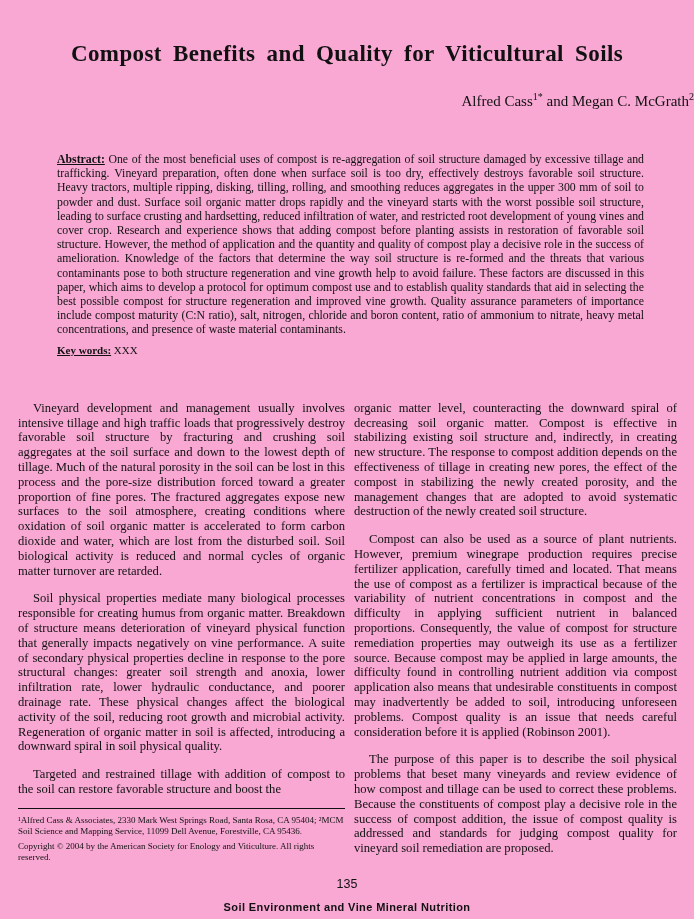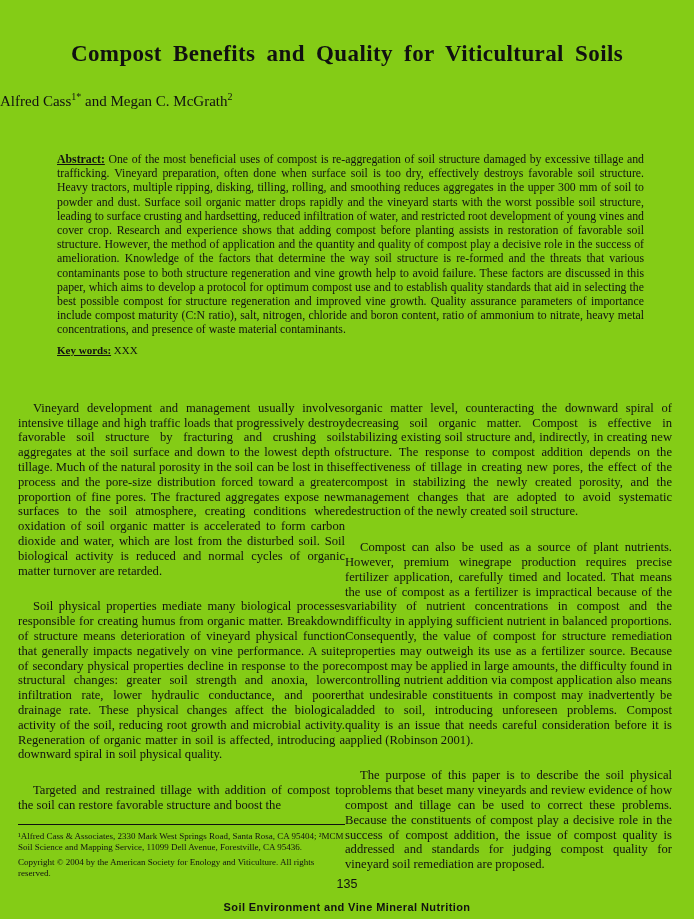--- a/index.html
+++ b/index.html
@@ -1,66 +1,67 @@
 <!DOCTYPE html>
 <html><head>
 <meta charset="utf-8">
 <style>
   html, body { margin: 0; padding: 0; background: #e8e8e8; }
   .page {
     position: relative;
     width: 694px;
     height: 919px;
     margin: 0 auto;
-    background: #84cc16;
+    background: #f9a8d4;
     font-family: "Liberation Serif", serif;
     color: #111111;
     overflow: hidden;
   }
   .title {
     margin: 0;
     padding-top: 40px;
     text-align: center;
     font-size: 23px;
     font-weight: bold;
     letter-spacing: 0.4px;
     word-spacing: 5px;
     line-height: 28px;
   }
   .authors {
     margin-top: 24px;
-    text-align: left;
+    text-align: right;
     font-size: 15px;
     line-height: 18px;
   }
   .authors sup { font-size: 10px; line-height: 0; }
   .abstract {
     margin: 42px 50px 0 57px;
     font-size: 11.8px;
     line-height: 14.2px;
     text-align: justify;
   }
   .keywords {
     margin: 6px 50px 0 57px;
     font-size: 11px;
     line-height: 14.2px;
   }
   .b { font-weight: bold; text-decoration: underline; }
   .body-cols {
     display: flex;
+    gap: 9px;
     margin: 44px 17px 0 18px;
   }
   .col {
     width: 327px;
     font-size: 12.6px;
     line-height: 14.8px;
     text-align: justify;
   }
   .col p { margin: 0; text-indent: 15px; }
-  .col p + p { margin-top: 21px; }
+  .col p + p { margin-top: 13px; }
   .col p.noindent { text-indent: 0; }
   .footnote-block { margin-top: 11px; }
   .footnote-rule {
     border: 0;
     border-top: 1.5px solid #111111;
     margin: 0 0 6px 0;
     width: 327px;
   }
   .footnote {
     font-size: 9px;

